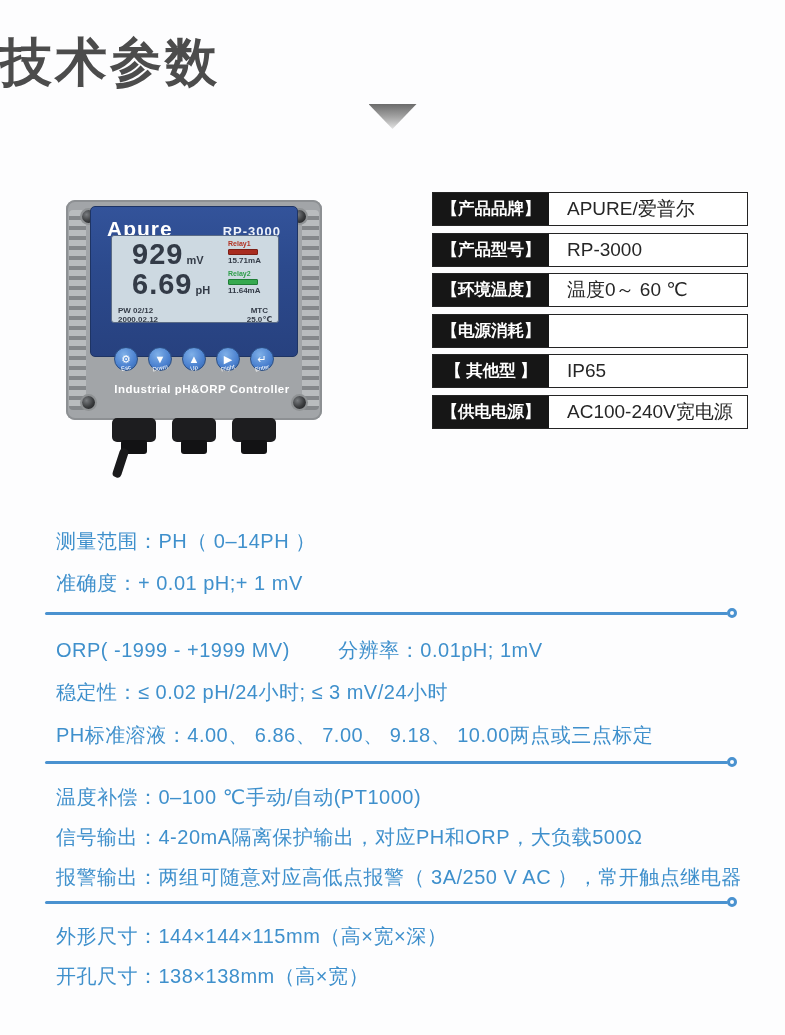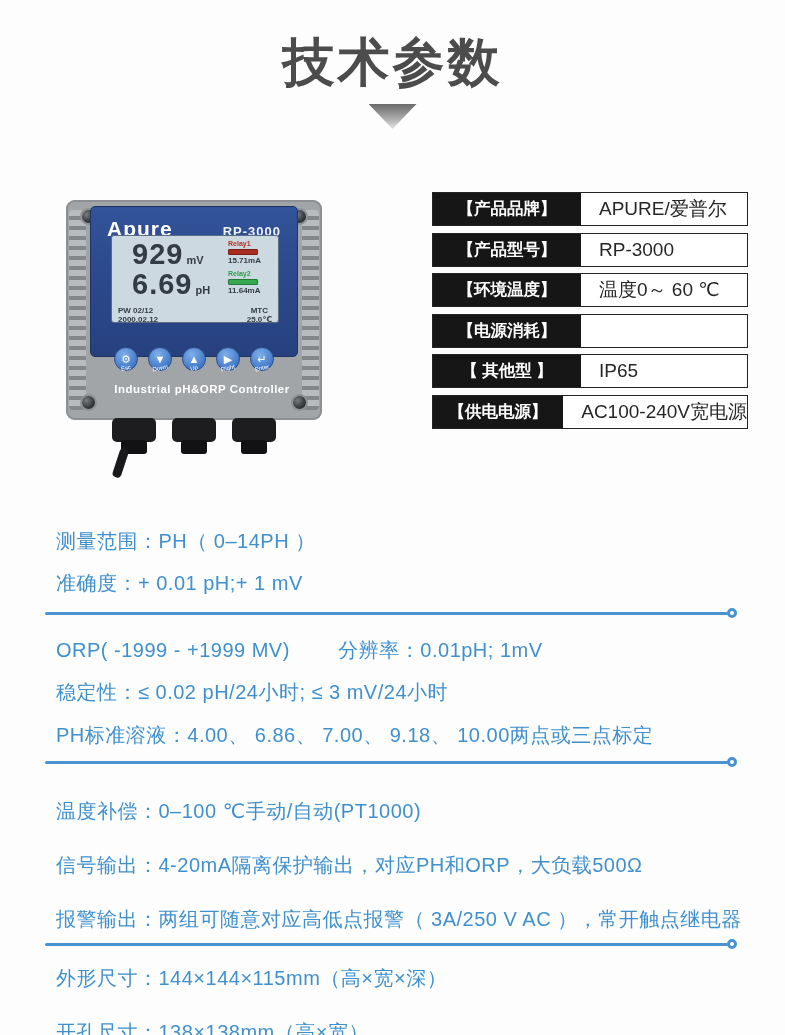--- a/index.html
+++ b/index.html
@@ -1,21 +1,21 @@
 <!DOCTYPE html>
 <html><head>
 <meta charset="utf-8">
 <style>
   * { margin:0; padding:0; box-sizing:border-box; }
   html,body { background:#ffffff; }
   body { font-family:"Liberation Sans","DejaVu Sans",sans-serif; }
   .page { position:relative; width:785px; height:1035px; background:#fdfdfe; overflow:hidden; margin:0 auto; }
 
   
-  .page-title { position:absolute; top:28px; left:0; width:100%; text-align:center;
+  .page-title { position:absolute; top:28px; left:0; width:100%; text-align:left;
     font-size:52px; font-weight:bold; color:#4c4c4c; letter-spacing:3px; }
   .title-triangle { position:absolute; top:104px; left:50%; transform:translateX(-50%);
     width:48px; height:25px; clip-path:polygon(0 0,100% 0,50% 100%);
     background:linear-gradient(180deg,#6b6b6b 0%,#a7a7a7 55%,#e3e3e3 100%); }
 
   
   .device { position:absolute; left:66px; top:200px; width:256px; height:275px; }
   .housing { position:absolute; left:0; top:0; width:256px; height:220px;
     background:#a2a5a8; border-radius:9px;
     box-shadow:inset 0 0 0 2px #8d9093; }
@@ -66,30 +66,30 @@
   .gland::after { content:""; position:absolute; left:9px; top:22px; width:26px; height:14px;
     background:#121214; border-radius:3px; }
   .gland.g1 { left:46px; } .gland.g2 { left:106px; } .gland.g3 { left:166px; }
   .cable { position:absolute; left:50px; top:30px; width:9px; height:30px; background:#1a1a1c;
     border-radius:4px; transform:rotate(18deg); }
 
   
   .spec-table { position:absolute; left:432px; top:192px; width:316px; }
   .spec-row { display:flex; height:34px; border:1px solid #242424; margin-bottom:6.5px;
     background:#ffffff; }
-  .spec-label { width:148px; background:#161616; color:#ffffff; font-size:16.5px; font-weight:bold;
+  .spec-label { width:116px; background:#161616; color:#ffffff; font-size:16.5px; font-weight:bold;
     display:flex; align-items:center; justify-content:center; white-space:nowrap; }
   .spec-value { flex:1; display:flex; align-items:center; padding-left:18px;
     font-size:19px; color:#262626; white-space:nowrap; }
 
   
   .details { position:absolute; left:56px; top:528px; width:690px; }
   .dline { font-size:20px; color:#3f90cc; letter-spacing:0.5px; line-height:26px;
     white-space:pre-wrap; }
-  .dline.m14 { margin-top:28px; } .dline.m16 { margin-top:16px; } .dline.m17 { margin-top:17px; }
+  .dline.m14 { margin-top:14px; } .dline.m16 { margin-top:16px; } .dline.m17 { margin-top:17px; }
   .dline.m13 { margin-top:13px; }
   .divider { display:flex; align-items:center; margin-left:-11px; width:692px; height:16px; }
   .divider.m9 { margin-top:9px; } .divider.m6 { margin-top:6px; } .divider.m4 { margin-top:4px; }
   .divider-line { flex:1; height:3px; background:#4a92d0; border-radius:2px; }
   .divider-dot { width:10px; height:10px; border:3px solid #4a92d0; border-radius:50%;
     background:#fdfdfe; margin-left:-1px; }
 </style>
 </head>
 <body>
 

